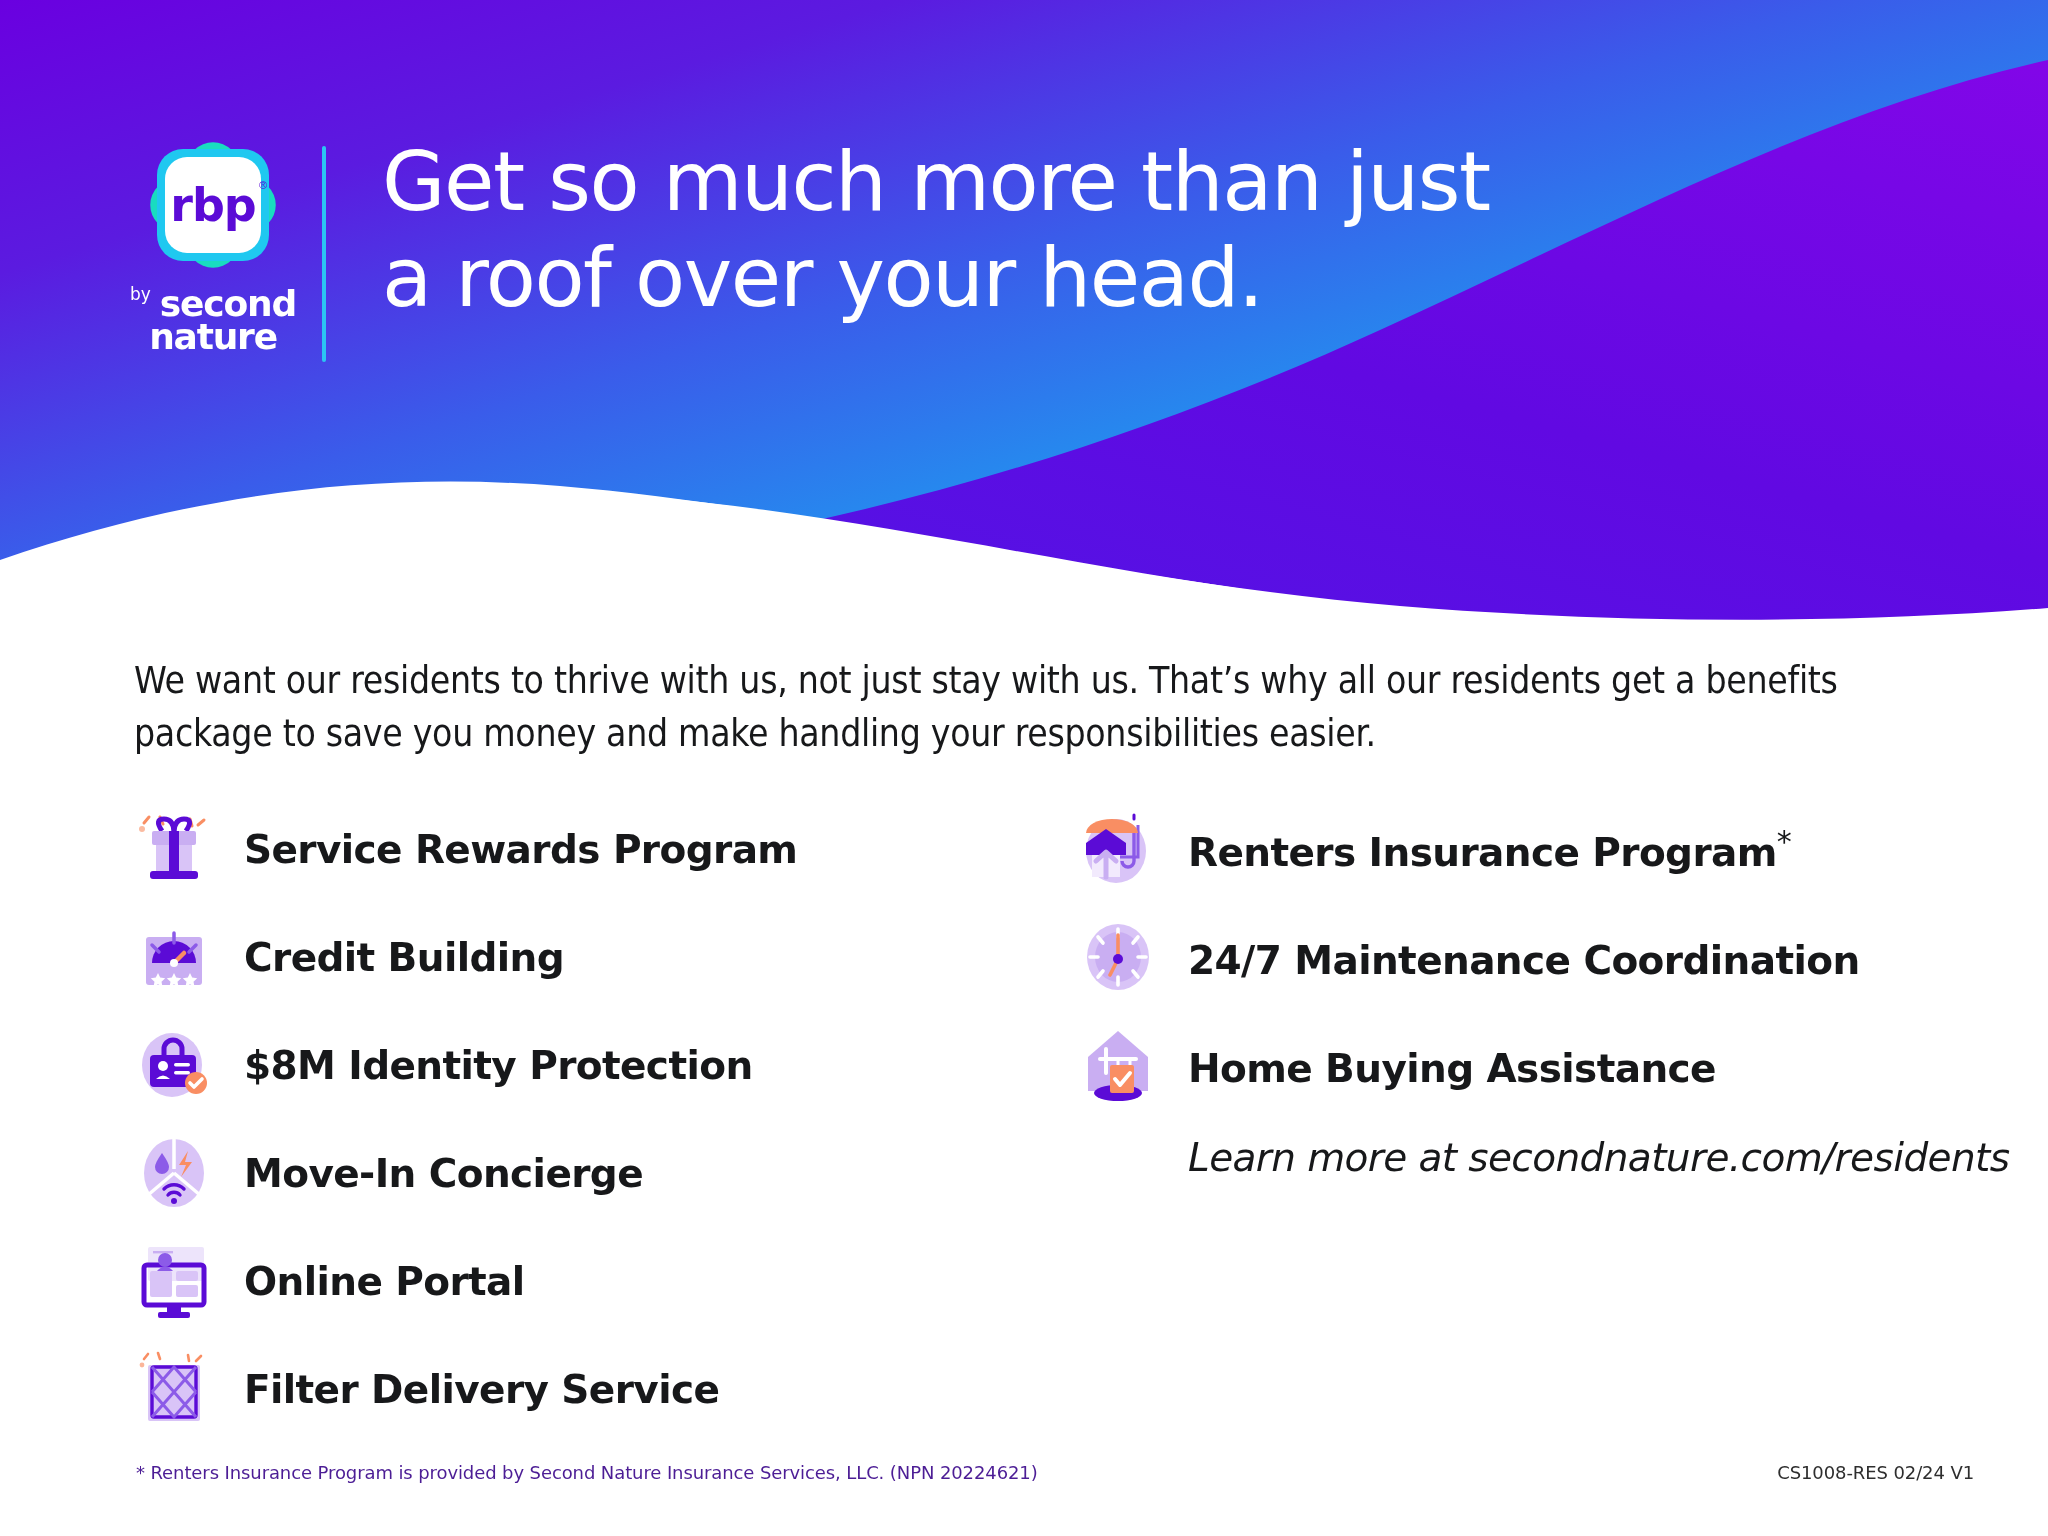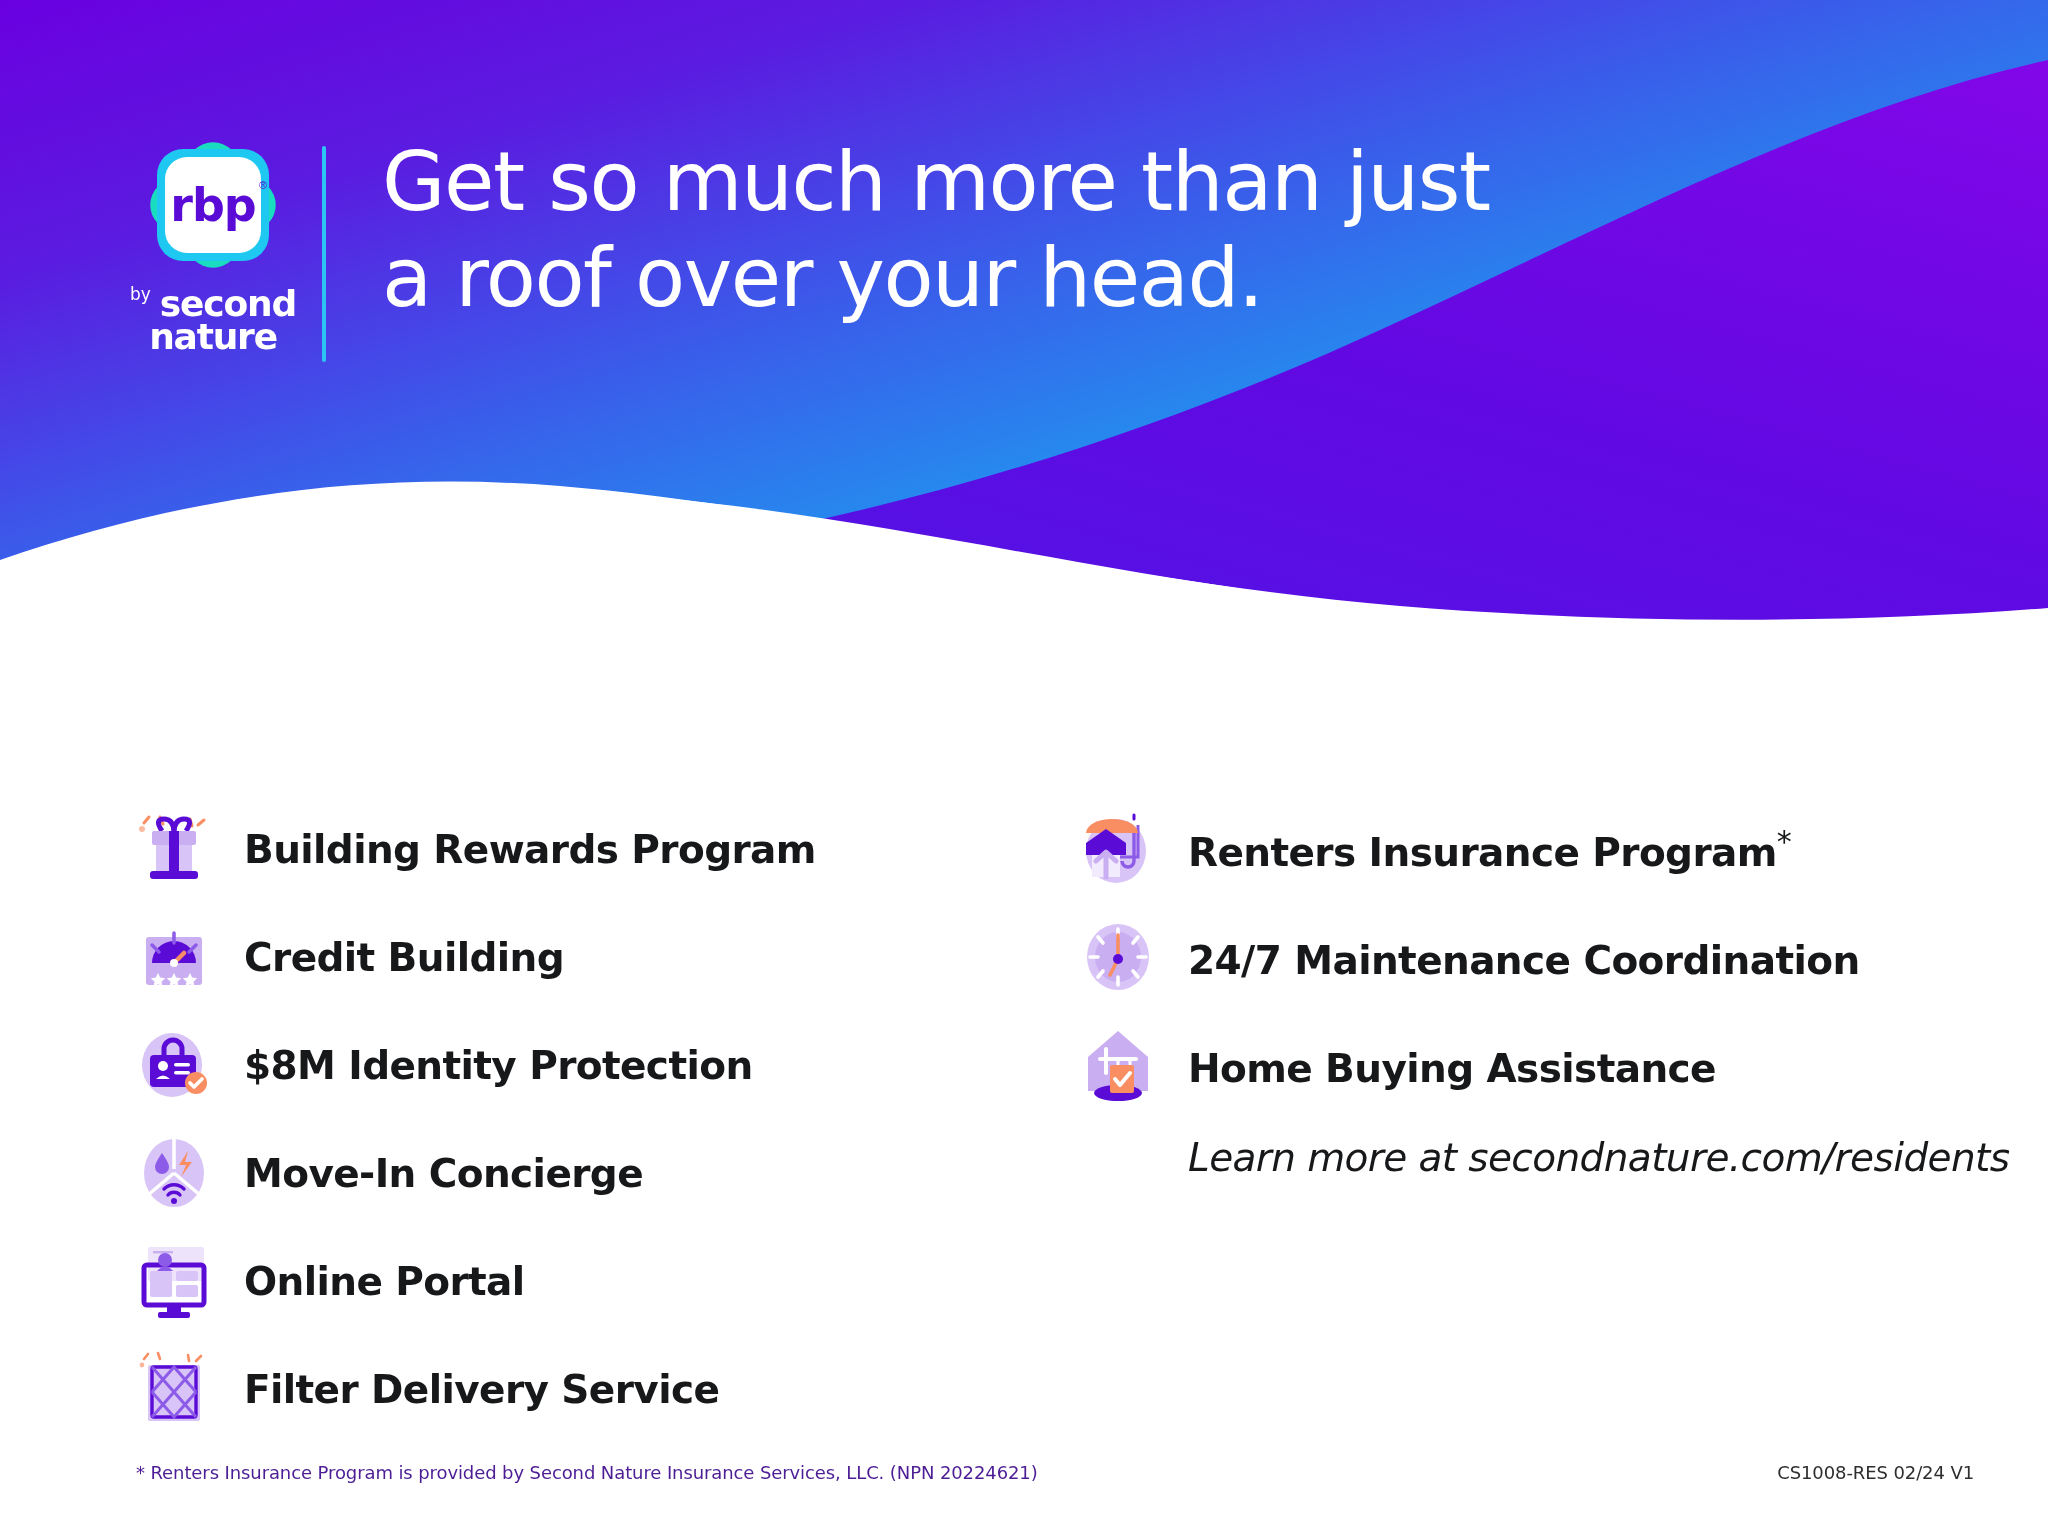--- a/index.html
+++ b/index.html
@@ -143,39 +143,40 @@
     </div>
 
     <div class="logo-divider"></div>
 
     <div class="headline">
       <span class="l1">Get so much more than just</span>
       <span class="l2">a roof over your head.</span>
     </div>
   </div>
 
+  <p class="intro">We want our residents to thrive with us, not just stay with us. That’s why all our residents get a benefits package to save you money and make handling your responsibilities easier.</p>
 
   <div class="cols">
 
     <div class="col col-left">
 
       <div class="item">
         <span class="item-icon">
           <svg viewBox="0 0 80 80">
             <path d="M10 14 l5 -6 M26 8 l3 7 M64 16 l6 -5 M56 10 l2 7" stroke="#F98E63" stroke-width="3" stroke-linecap="round" fill="none"></path>
             <ellipse cx="8" cy="20" rx="3" ry="3" fill="#F98E63" opacity=".6"></ellipse>
             <path d="M28 22 q-8 -12 2 -12 q9 0 10 12" stroke="#5B0BD6" stroke-width="5" fill="none"></path>
             <path d="M52 22 q8 -12 -2 -12 q-9 0 -10 12" stroke="#5B0BD6" stroke-width="5" fill="none"></path>
             <rect x="18" y="22" width="44" height="14" rx="2" fill="#C9AEF2"></rect>
             <rect x="22" y="36" width="36" height="28" fill="#D9C4F7"></rect>
             <rect x="35" y="22" width="10" height="42" fill="#5B0BD6"></rect>
             <rect x="16" y="62" width="48" height="8" rx="3" fill="#5B0BD6"></rect>
           </svg>
         </span>
-        <span class="item-label">Building Rewards Program</span>
+        <span class="item-label">Service Rewards Program</span>
       </div>
 
       <div class="item">
         <span class="item-icon">
           <svg viewBox="0 0 80 80">
             <rect x="12" y="20" width="56" height="48" rx="3" fill="#C9AEF2"></rect>
             <path d="M18 46 a22 22 0 0 1 44 0 Z" fill="#5B0BD6"></path>
             <path d="M40 16 v10 M18 28 l7 7 M62 28 l-7 7" stroke="#8C5BE8" stroke-width="3.5" stroke-linecap="round"></path>
             <path d="M40 46 l10 -10" stroke="#F98E63" stroke-width="4.5" stroke-linecap="round"></path>
             <circle cx="40" cy="46" r="4" fill="#ffffff"></circle>

